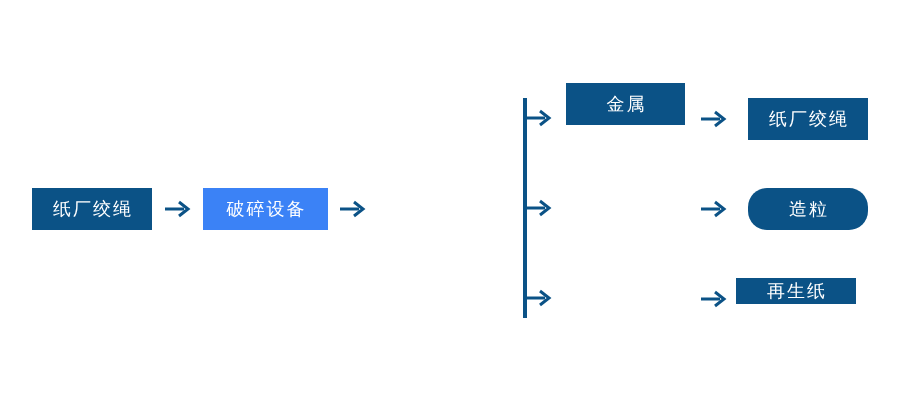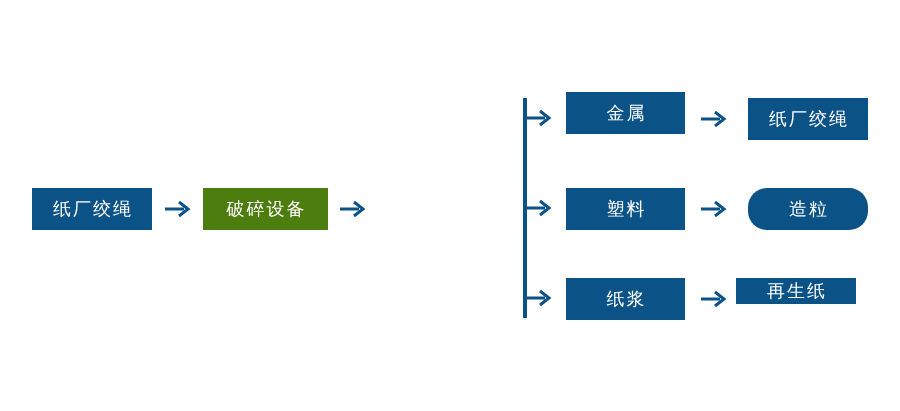--- a/index.html
+++ b/index.html
@@ -26,21 +26,21 @@
     justify-content: center;
     color: #ffffff;
     font-size: 18px;
     letter-spacing: 2px;
     line-height: 1;
     text-indent: 2px;
     box-sizing: border-box;
     user-select: none;
   }
   .node.blue { background: #0b5286; }
-  .node.red  { background: #4d7c0f; }
+  .node.red  { background: #3b82f6; }
 
   
   .arrow {
     position: absolute;
     display: block;
   }
   .arrow svg { display: block; }
 
   
   .trunk {
@@ -79,57 +79,55 @@
 
   <div class="trunk" style="left:523px; top:98px; width:4px; height:220px;"></div>
 
   <span class="branch-arrow" style="left:525px; top:108px; width:28px; height:20px;">
     <svg width="28" height="20" viewBox="0 0 28 20">
       <path d="M0,10 L20,10" stroke="#0b5286" stroke-width="3" fill="none"></path>
       <path d="M15,3 L24,10 L15,17" stroke="#0b5286" stroke-width="3" fill="none" stroke-linejoin="miter" stroke-linecap="butt"></path>
     </svg>
   </span>
 
-  <div class="node blue" style="left:566px; top:92px; width:119px; height:42px;">金属</div>
+  <div class="node blue" style="left:566px; top:83px; width:119px; height:42px;">金属</div>
 
   <span class="arrow" style="left:700px; top:109px; width:28px; height:20px;">
     <svg width="28" height="20" viewBox="0 0 28 20">
       <path d="M1,10 L20,10" stroke="#0b5286" stroke-width="3" fill="none"></path>
       <path d="M15,3 L24,10 L15,17" stroke="#0b5286" stroke-width="3" fill="none" stroke-linejoin="miter" stroke-linecap="butt"></path>
     </svg>
   </span>
 
   <div class="node blue" style="left:748px; top:98px; width:120px; height:42px;">纸厂绞绳</div>
 
   <span class="branch-arrow" style="left:525px; top:198px; width:28px; height:20px;">
     <svg width="28" height="20" viewBox="0 0 28 20">
       <path d="M0,10 L20,10" stroke="#0b5286" stroke-width="3" fill="none"></path>
       <path d="M15,3 L24,10 L15,17" stroke="#0b5286" stroke-width="3" fill="none" stroke-linejoin="miter" stroke-linecap="butt"></path>
     </svg>
   </span>
 
-  <div class="node blue" style="left:566px; top:188px; width:119px; height:42px;">塑料</div>
 
   <span class="arrow" style="left:700px; top:199px; width:28px; height:20px;">
     <svg width="28" height="20" viewBox="0 0 28 20">
       <path d="M1,10 L20,10" stroke="#0b5286" stroke-width="3" fill="none"></path>
       <path d="M15,3 L24,10 L15,17" stroke="#0b5286" stroke-width="3" fill="none" stroke-linejoin="miter" stroke-linecap="butt"></path>
     </svg>
   </span>
 
   <div class="node blue" style="left:748px; top:188px; width:120px; height:42px;border-radius:19px;">造粒</div>
 
   <span class="branch-arrow" style="left:525px; top:288px; width:28px; height:20px;">
     <svg width="28" height="20" viewBox="0 0 28 20">
       <path d="M0,10 L20,10" stroke="#0b5286" stroke-width="3" fill="none"></path>
       <path d="M15,3 L24,10 L15,17" stroke="#0b5286" stroke-width="3" fill="none" stroke-linejoin="miter" stroke-linecap="butt"></path>
     </svg>
   </span>
 
-  <div class="node blue" style="left:566px; top:278px; width:119px; height:42px;">纸浆</div>
 
   <span class="arrow" style="left:700px; top:289px; width:28px; height:20px;">
     <svg width="28" height="20" viewBox="0 0 28 20">
       <path d="M1,10 L20,10" stroke="#0b5286" stroke-width="3" fill="none"></path>
       <path d="M15,3 L24,10 L15,17" stroke="#0b5286" stroke-width="3" fill="none" stroke-linejoin="miter" stroke-linecap="butt"></path>
     </svg>
   </span>
 
   <div class="node blue" style="left:736px; top:278px; width:120px; height:26px;">再生纸</div>
 

